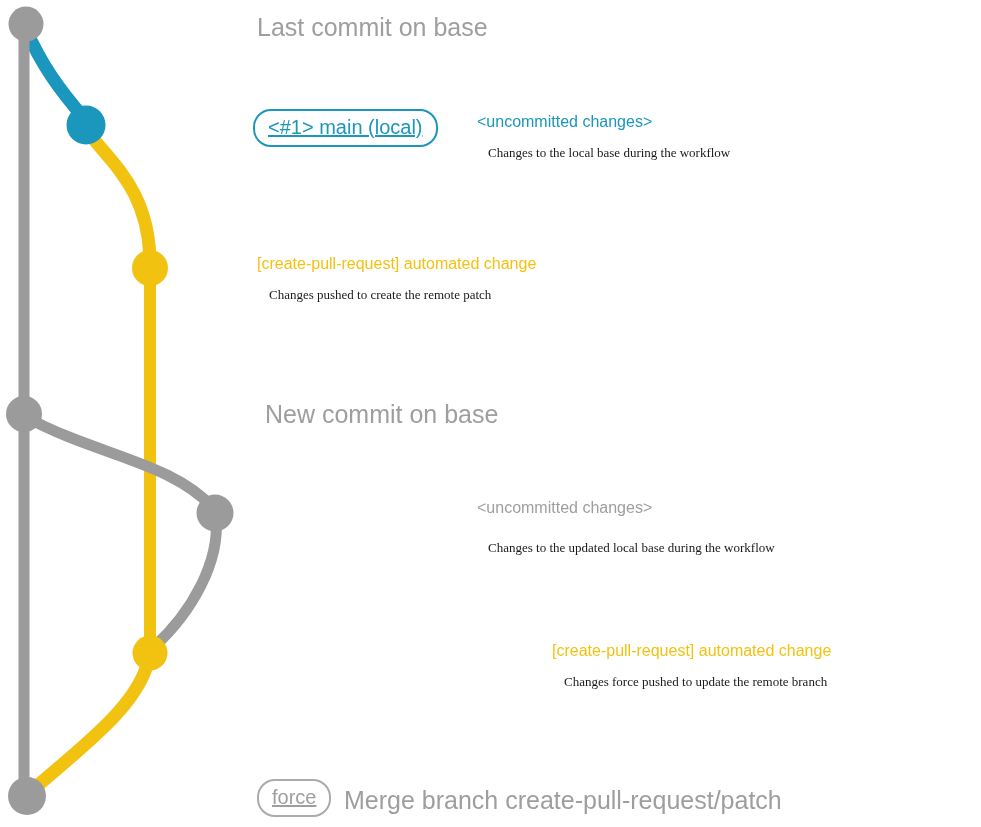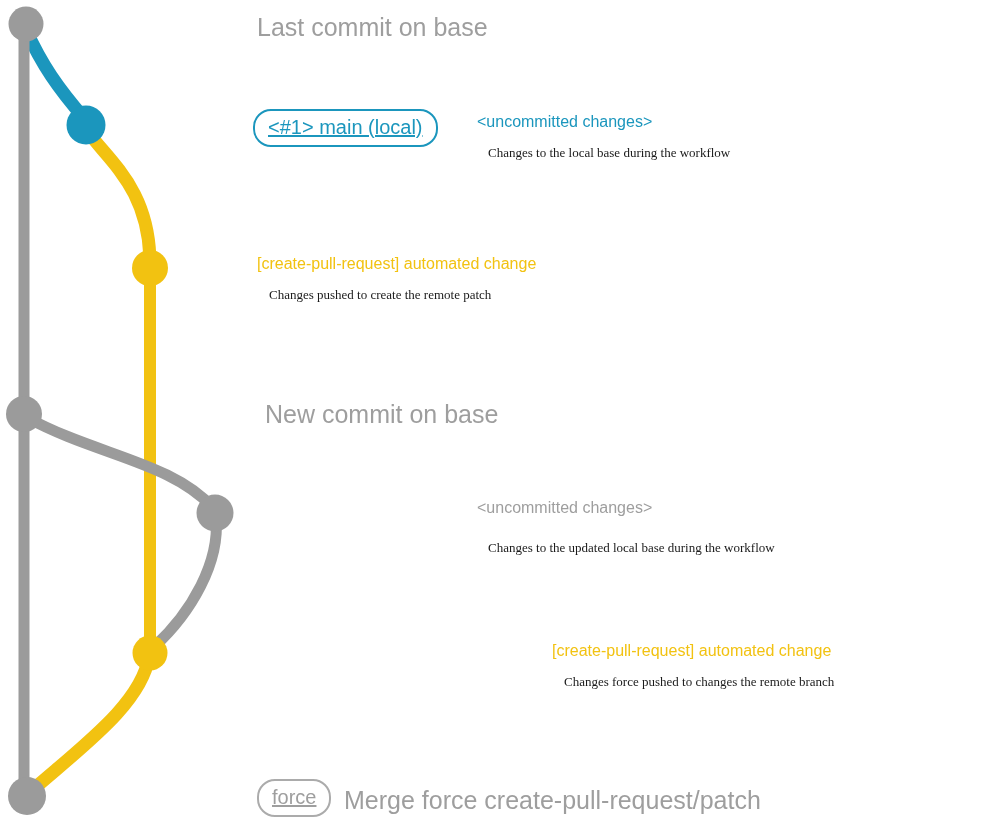--- a/index.html
+++ b/index.html
@@ -97,20 +97,20 @@
 
   <div class="abs title yellow" style="left:257px; top:255px;">[create-pull-request] automated change</div>
   <div class="abs desc" style="left:269px; top:287px;">Changes pushed to create the remote patch</div>
 
   <div class="abs note" style="left:265px; top:400px;">New commit on base</div>
 
   <div class="abs title gray" style="left:477px; top:499px;">&lt;uncommitted changes&gt;</div>
   <div class="abs desc" style="left:488px; top:504px;margin-top:36px;">Changes to the updated local base during the workflow</div>
 
   <div class="abs title yellow" style="left:552px; top:642px;">[create-pull-request] automated change</div>
-  <div class="abs desc" style="left:564px; top:674px;">Changes force pushed to changes the remote branch</div>
+  <div class="abs desc" style="left:564px; top:674px;">Changes force pushed to update the remote branch</div>
 
   <div class="abs" style="left:257px; top:779px;">
     <span class="badge gray">force</span>
   </div>
-  <div class="abs note" style="left:344px; top:786px;">Merge force create-pull-request/patch</div>
+  <div class="abs note" style="left:344px; top:786px;">Merge branch create-pull-request/patch</div>
 
 </div>
 
 </body></html>

